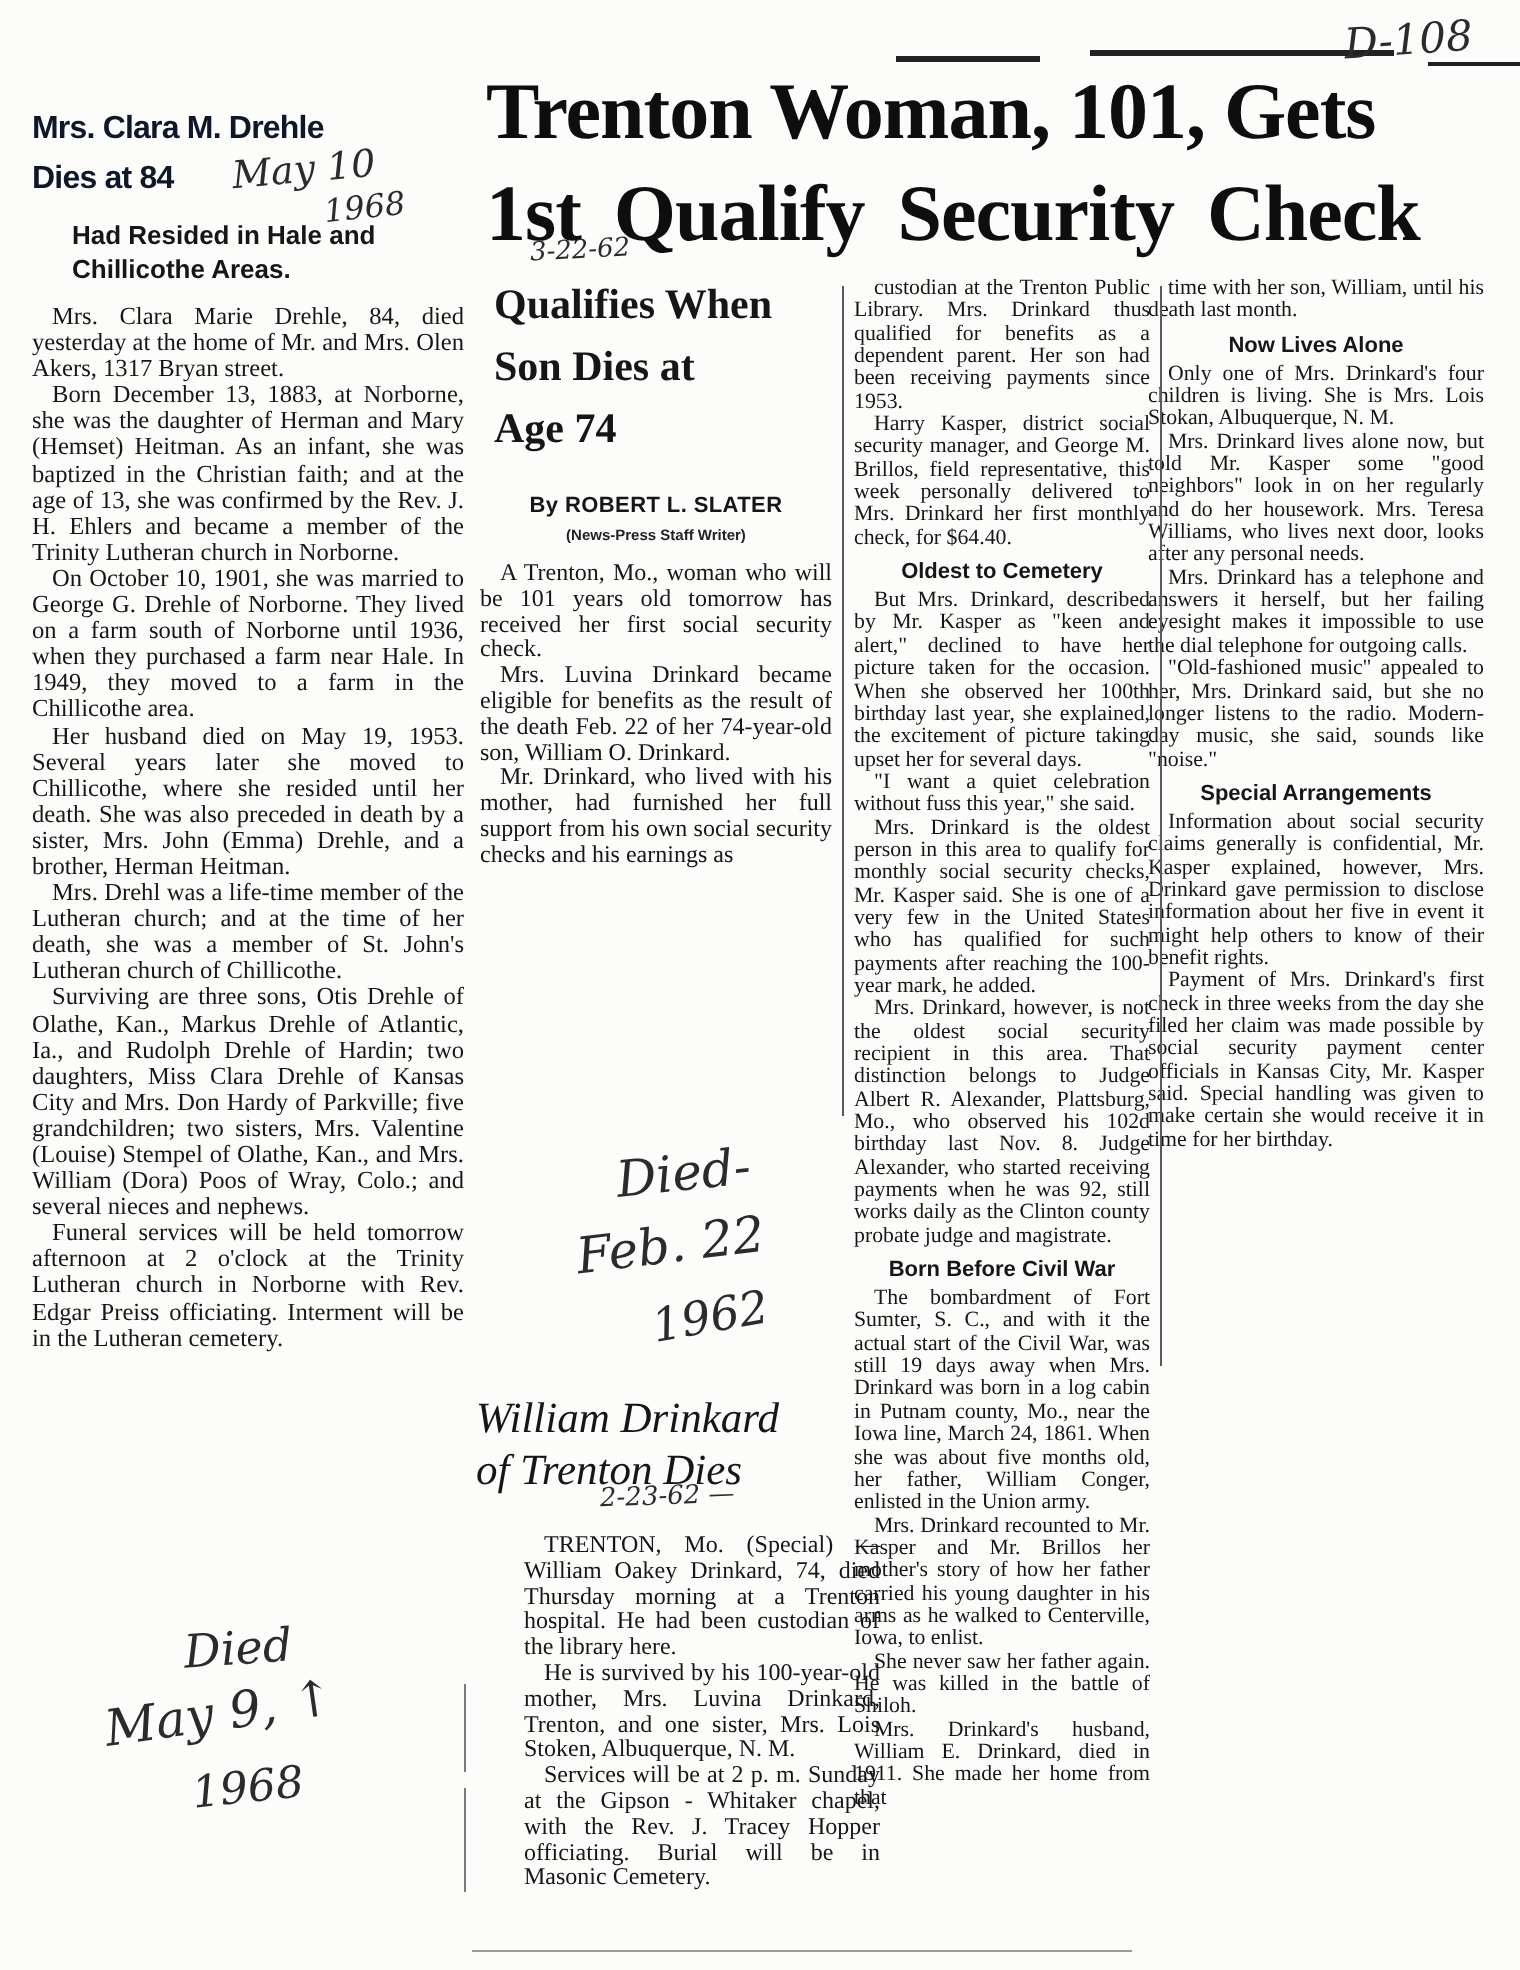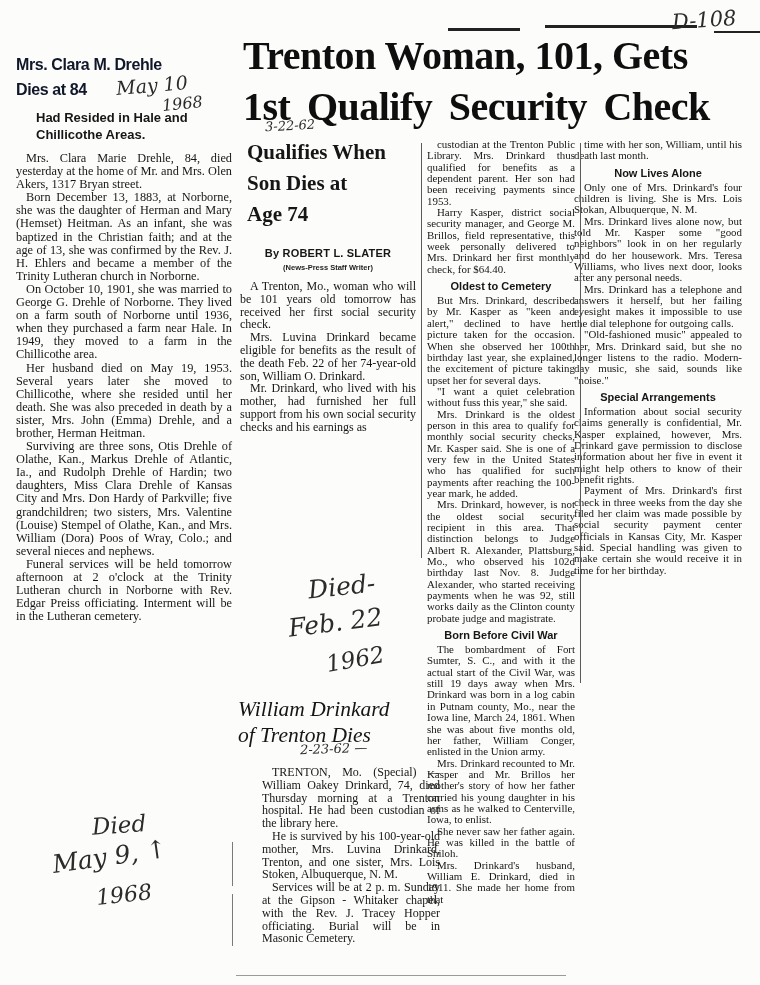--- a/index.html
+++ b/index.html
@@ -97,20 +97,21 @@
       <div>Dies at 84</div>
     </div>
     <div class="hand obit-date1">May 10</div>
     <div class="hand obit-date2">1968</div>
     <div class="obit-sub">Had Resided in Hale and Chillicothe Areas.</div>
     <div class="obit-body">
       <p class="bp">Mrs. Clara Marie Drehle, 84, died yesterday at the home of Mr. and Mrs. Olen Akers, 1317 Bryan street.</p>
       <p class="bp">Born December 13, 1883, at Norborne, she was the daughter of Herman and Mary (Hemset) Heitman. As an infant, she was baptized in the Christian faith; and at the age of 13, she was confirmed by the Rev. J. H. Ehlers and became a member of the Trinity Lutheran church in Norborne.</p>
       <p class="bp">On October 10, 1901, she was married to George G. Drehle of Norborne. They lived on a farm south of Norborne until 1936, when they purchased a farm near Hale. In 1949, they moved to a farm in the Chillicothe area.</p>
       <p class="bp">Her husband died on May 19, 1953. Several years later she moved to Chillicothe, where she resided until her death. She was also preceded in death by a sister, Mrs. John (Emma) Drehle, and a brother, Herman Heitman.</p>
+      <p class="bp">Mrs. Drehl was a life-time member of the Lutheran church; and at the time of her death, she was a member of St. John's Lutheran church of Chillicothe.</p>
       <p class="bp">Surviving are three sons, Otis Drehle of Olathe, Kan., Markus Drehle of Atlantic, Ia., and Rudolph Drehle of Hardin; two daughters, Miss Clara Drehle of Kansas City and Mrs. Don Hardy of Parkville; five grandchildren; two sisters, Mrs. Valentine (Louise) Stempel of Olathe, Kan., and Mrs. William (Dora) Poos of Wray, Colo.; and several nieces and nephews.</p>
       <p class="bp">Funeral services will be held tomorrow afternoon at 2 o'clock at the Trinity Lutheran church in Norborne with Rev. Edgar Preiss officiating. Interment will be in the Lutheran cemetery.</p>
     </div>
   </section>
   <div class="hand od1">Died</div>
   <div class="hand od2">May 9, ↑</div>
   <div class="hand od3">1968</div>
 
   <div class="mh">
     <div class="l1">Trenton Woman, 101, Gets</div>

